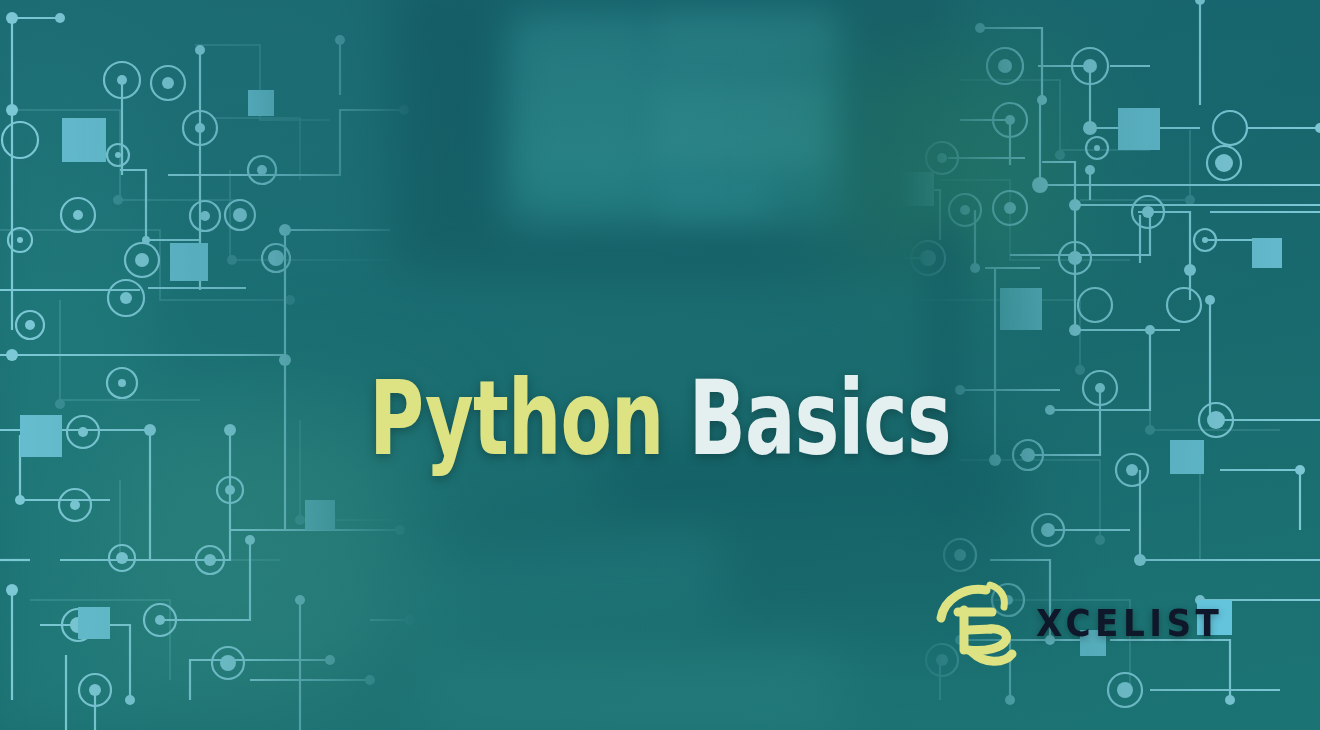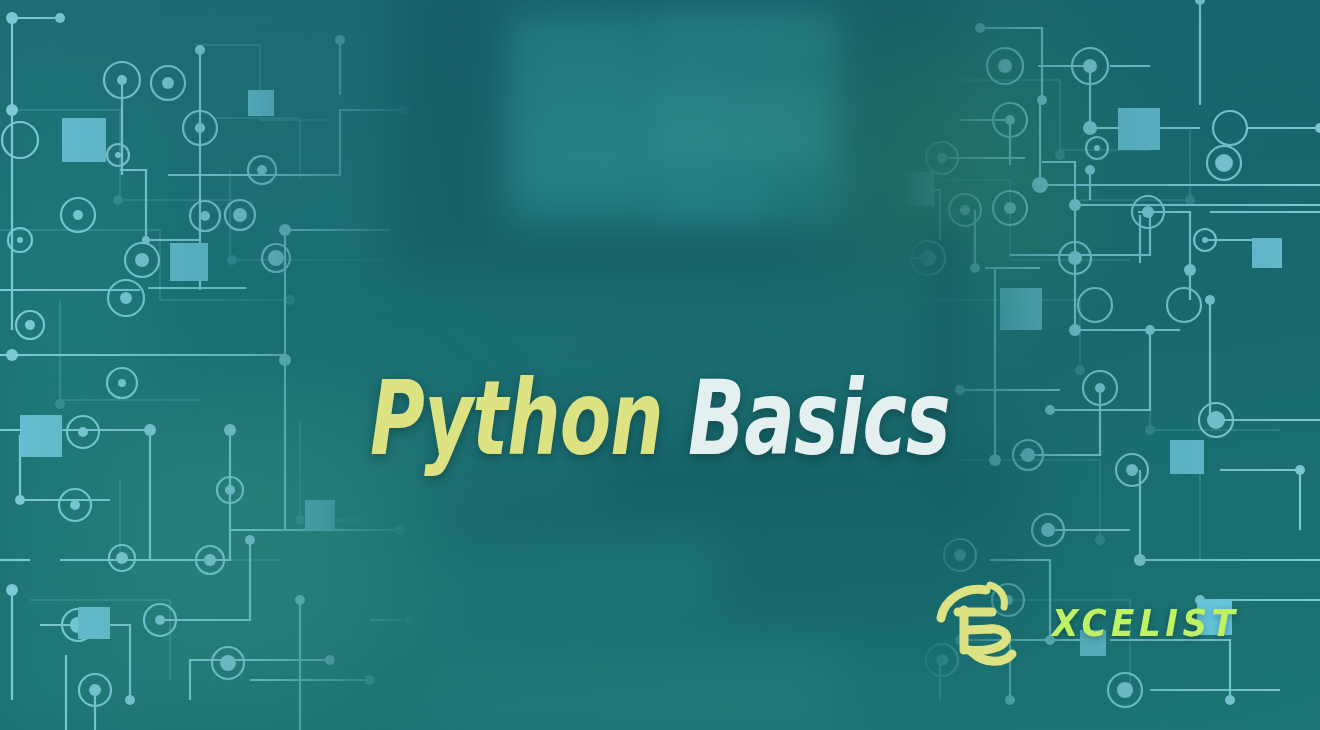--- a/index.html
+++ b/index.html
@@ -10,21 +10,20 @@
   body {
     font-family: "Liberation Sans", sans-serif;
   }
 
   #banner {
     position: relative;
     width: 1320px;
     height: 730px;
     overflow: hidden;
     background: #1f7a7a;
-    font-style: italic;
   }
 
   
   .photo-layer {
     position: absolute;
     inset: 0;
     filter: blur(0px);
   }
 
   
@@ -171,27 +170,27 @@
     width: 300px;
     height: 104px;
   }
   .logo-mark {
     position: absolute;
     left: 0; top: 0;
     width: 104px; height: 104px;
   }
   .logo-word {
     position: absolute;
-    left: 124px;
+    left: 108px;
     top: 29px;
     font-family: "DejaVu Sans Condensed", "Liberation Sans Narrow", "Liberation Sans", sans-serif;
     font-weight: 700;
     font-size: 38px;
     letter-spacing: 4.5px;
-    color: #bef264;
+    color: #0f172a;
     text-shadow: 0 2px 7px rgba(0,0,0,.3);
   }
   .logo-sq {
     position: absolute;
     left: 269px;
     top: 28px;
     width: 35px;
     height: 35px;
     background: #63c4dc;
   }

